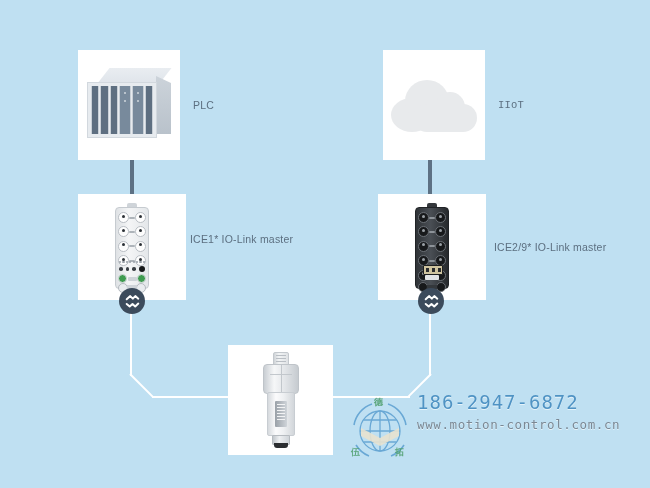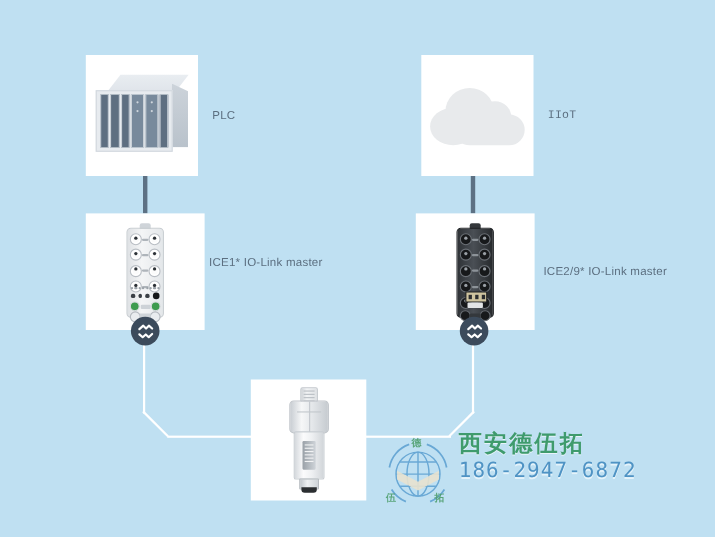--- a/index.html
+++ b/index.html
@@ -381,18 +381,18 @@
         </g>
         <path d="M14 33 L33 43 L52 33 L52 41 L33 51 L14 41 Z" fill="#e8e2cf" opacity=".9"></path>
         <g fill="#4f9f6e" font-family="DejaVu Sans, sans-serif" font-size="9" font-weight="bold" opacity=".9">
           <text x="27" y="10">德</text>
           <text x="4" y="60">伍</text>
           <text x="48" y="60">拓</text>
         </g>
       </svg>
     </div>
     <div class="wm-text">
-      <div class="wm-cn">西安德伍拓</div>
       <div class="wm-phone">186-2947-6872</div>
+      <div class="wm-url">www.motion-control.com.cn</div>
     </div>
   </div>
 
 </div>
 
 </body></html>

